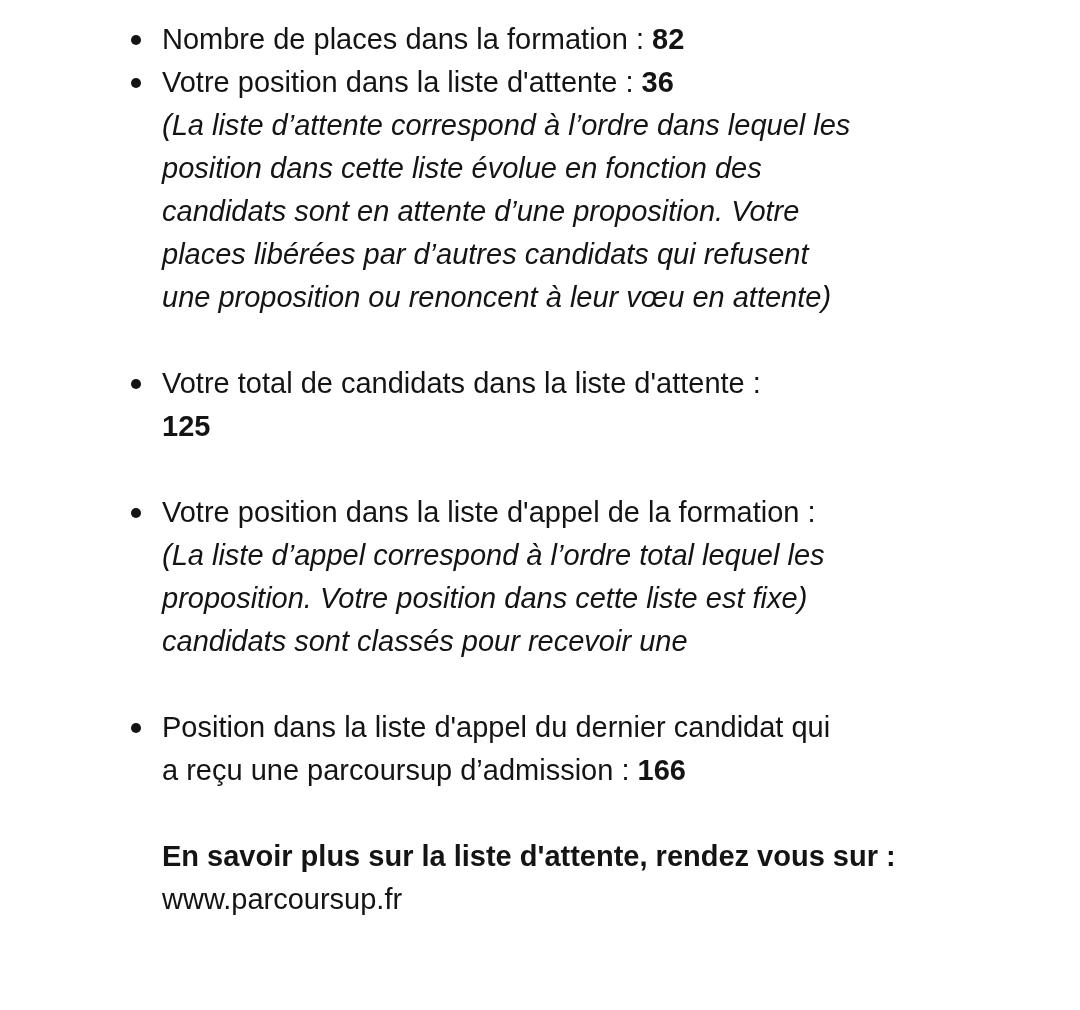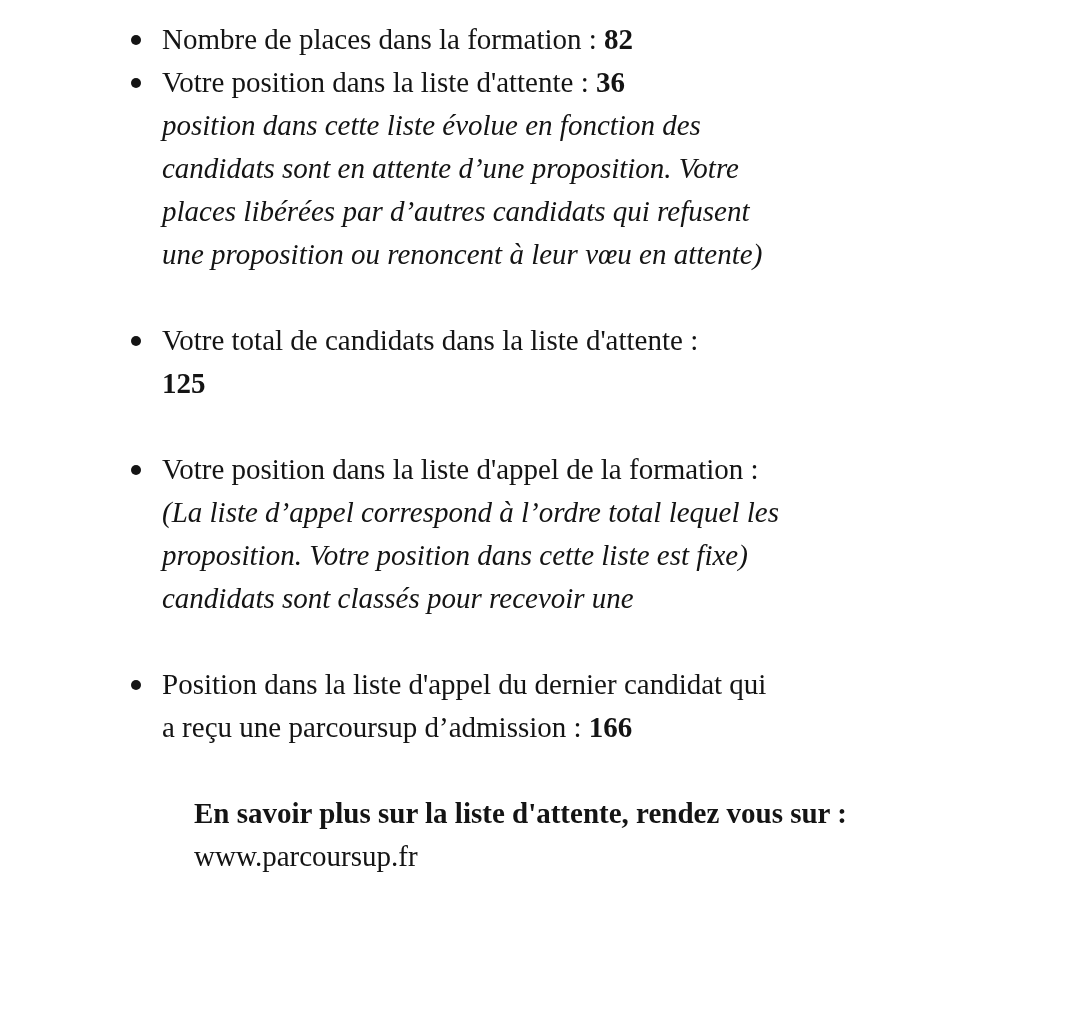--- a/index.html
+++ b/index.html
@@ -12,21 +12,20 @@
     height: 1010px;
     overflow: hidden;
     font-family: "Liberation Sans", sans-serif;
     font-size: 29px;
     line-height: 43px;
     color: #141414;
   }
   .content {
     padding: 18px 30px 0 162px;
     white-space: nowrap;
-    font-family: Liberation Serif, serif;
   }
   ul.info-list {
     list-style: none;
     margin: 0;
     padding: 0;
   }
   ul.info-list > li {
     position: relative;
     margin: 0 0 43px 0;
   }
@@ -44,39 +43,39 @@
     background: #141414;
   }
   .value {
     font-weight: bold;
   }
   .note {
     font-style: italic;
   }
   .footer {
     margin-top: 0;
-    margin-left: 32px;
   }
   .footer-heading {
     font-weight: bold;
   }
 </style>
 </head>
 <body>
 
 <div class="content">
   <ul class="info-list">
 
     <li class="no-gap">
       <div><span>Nombre de places dans la formation : </span><span class="value">82</span></div>
     </li>
 
     <li>
       <div><span>Votre position dans la liste d'attente : </span><span class="value">36</span></div>
       <div class="note">
+        <div>(La liste d’attente correspond à l’ordre dans lequel les</div>
         <div>position dans cette liste évolue en fonction des</div>
         <div>candidats sont en attente d’une proposition. Votre</div>
         <div>places libérées par d’autres candidats qui refusent</div>
         <div>une proposition ou renoncent à leur vœu en attente)</div>
       </div>
     </li>
 
     <li>
       <div>Votre total de candidats dans la liste d'attente :</div>
       <div class="value">125</div>

